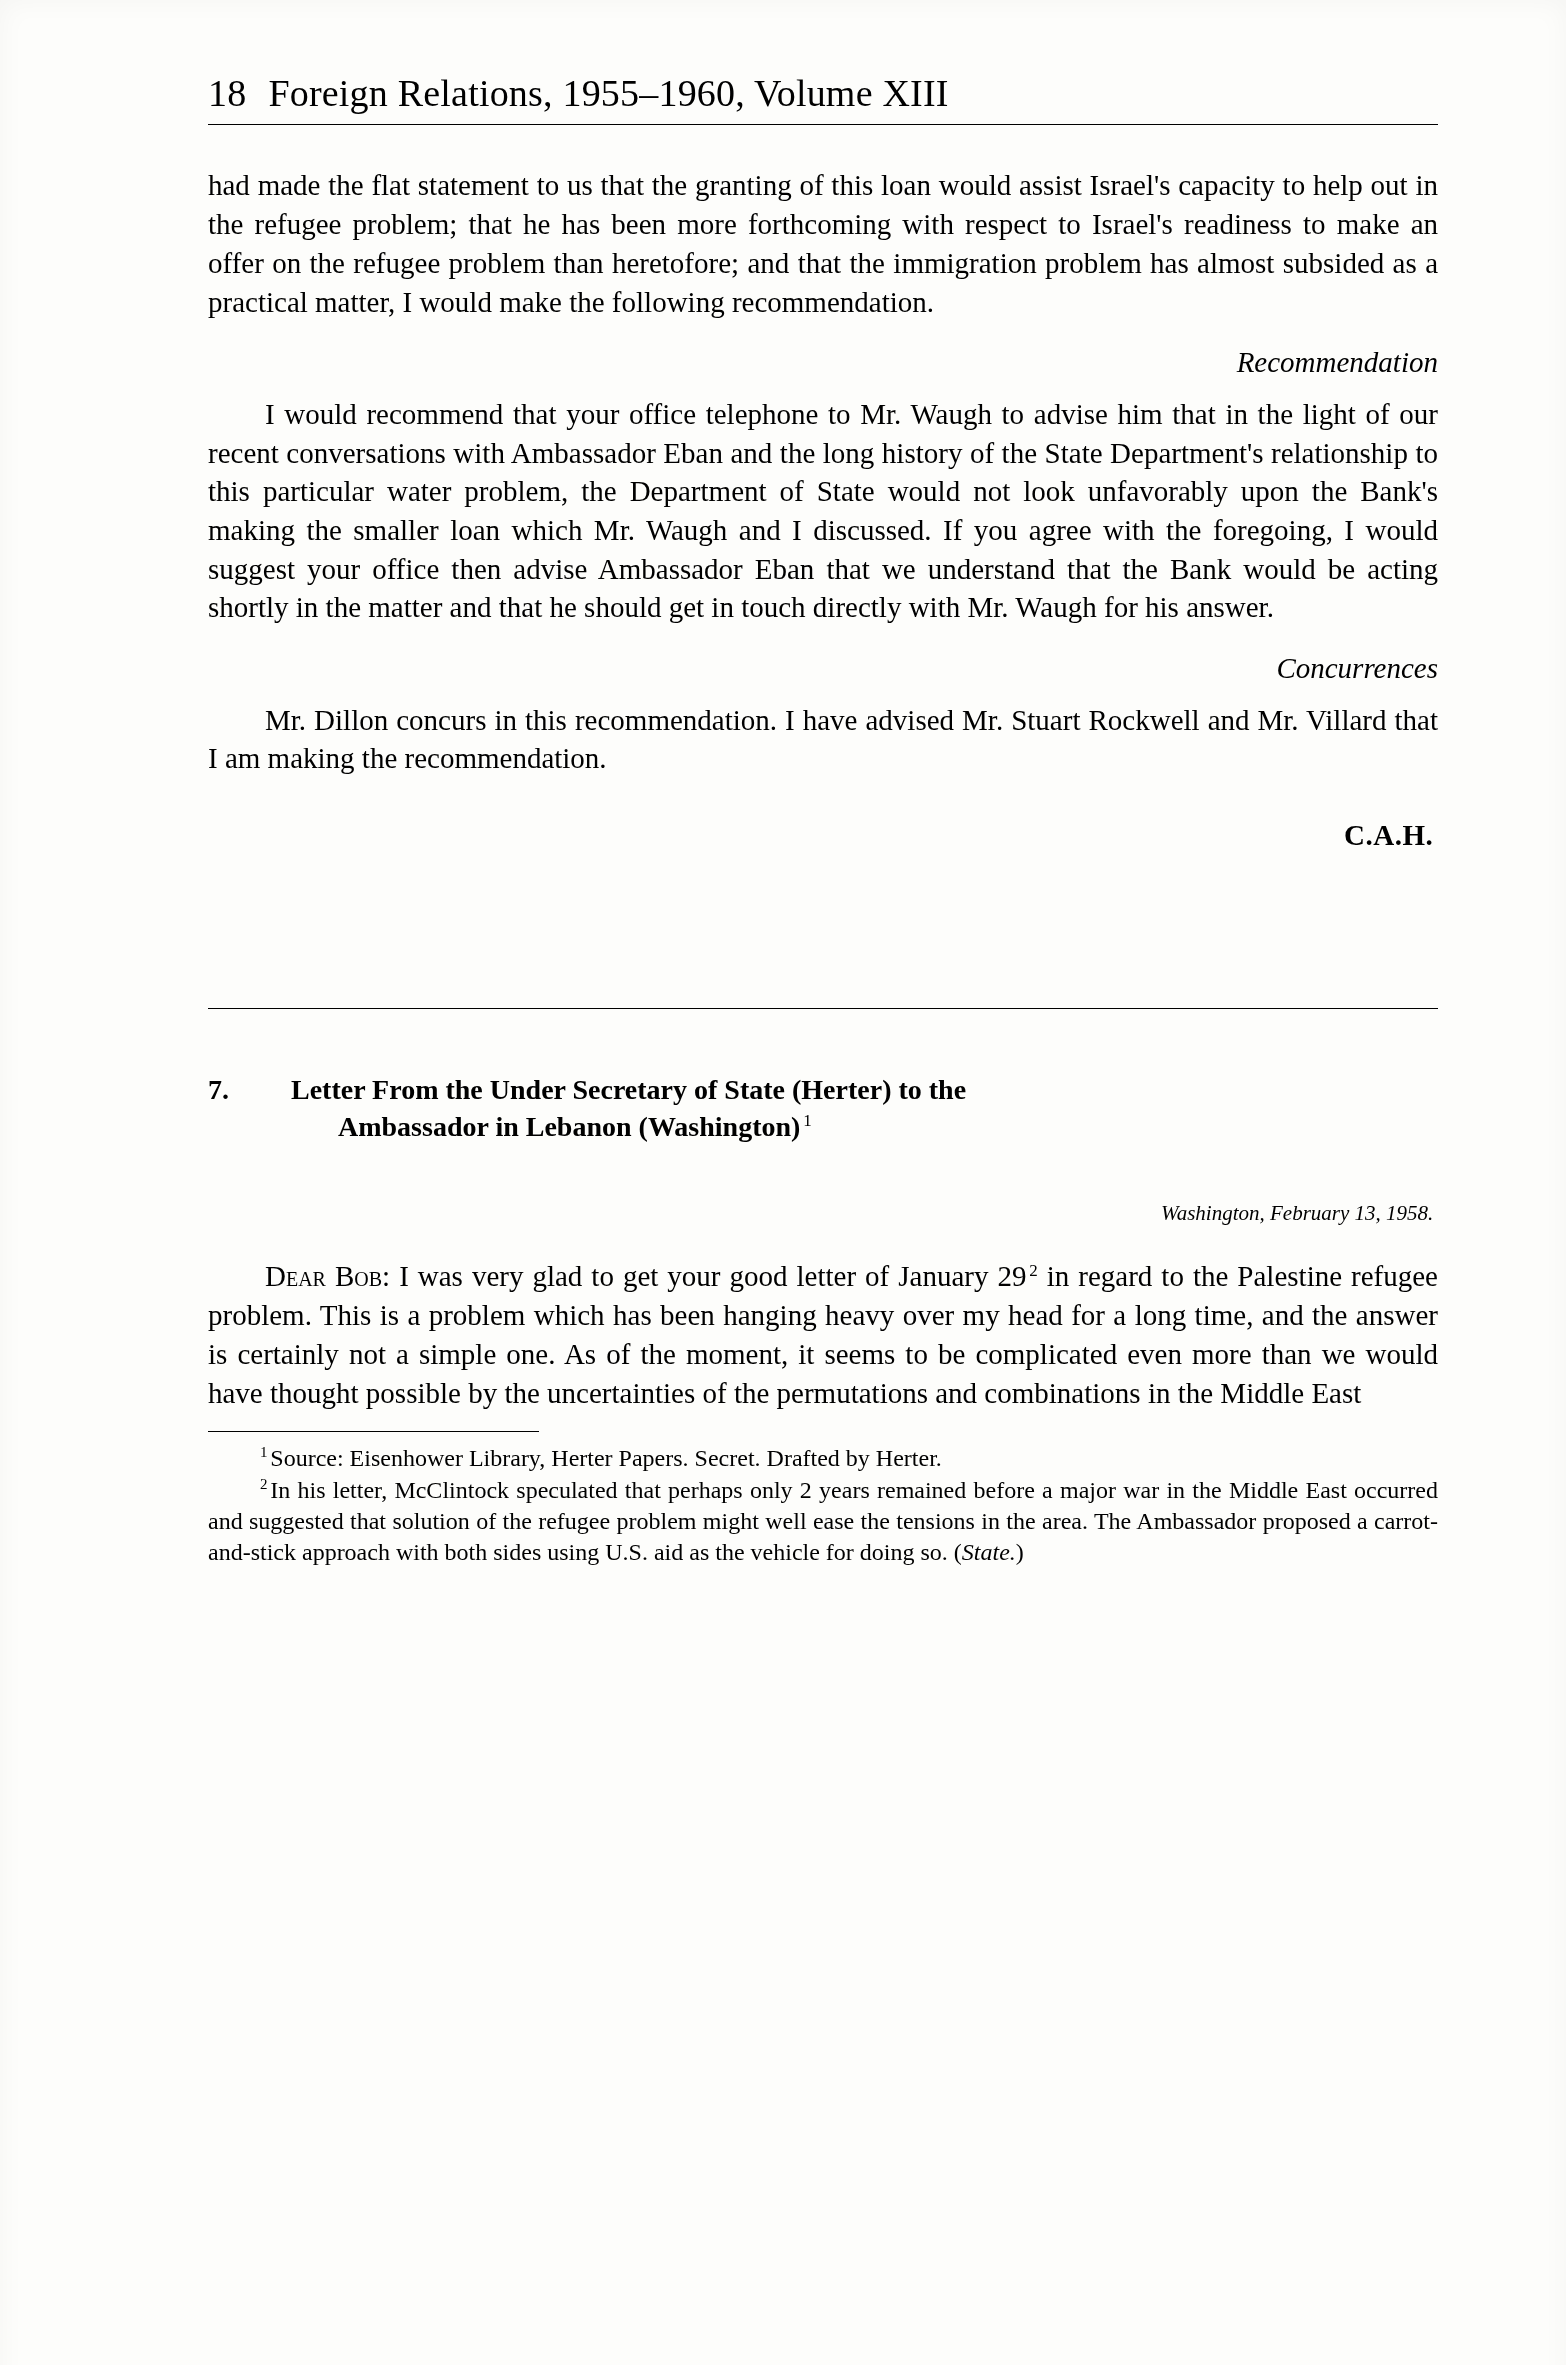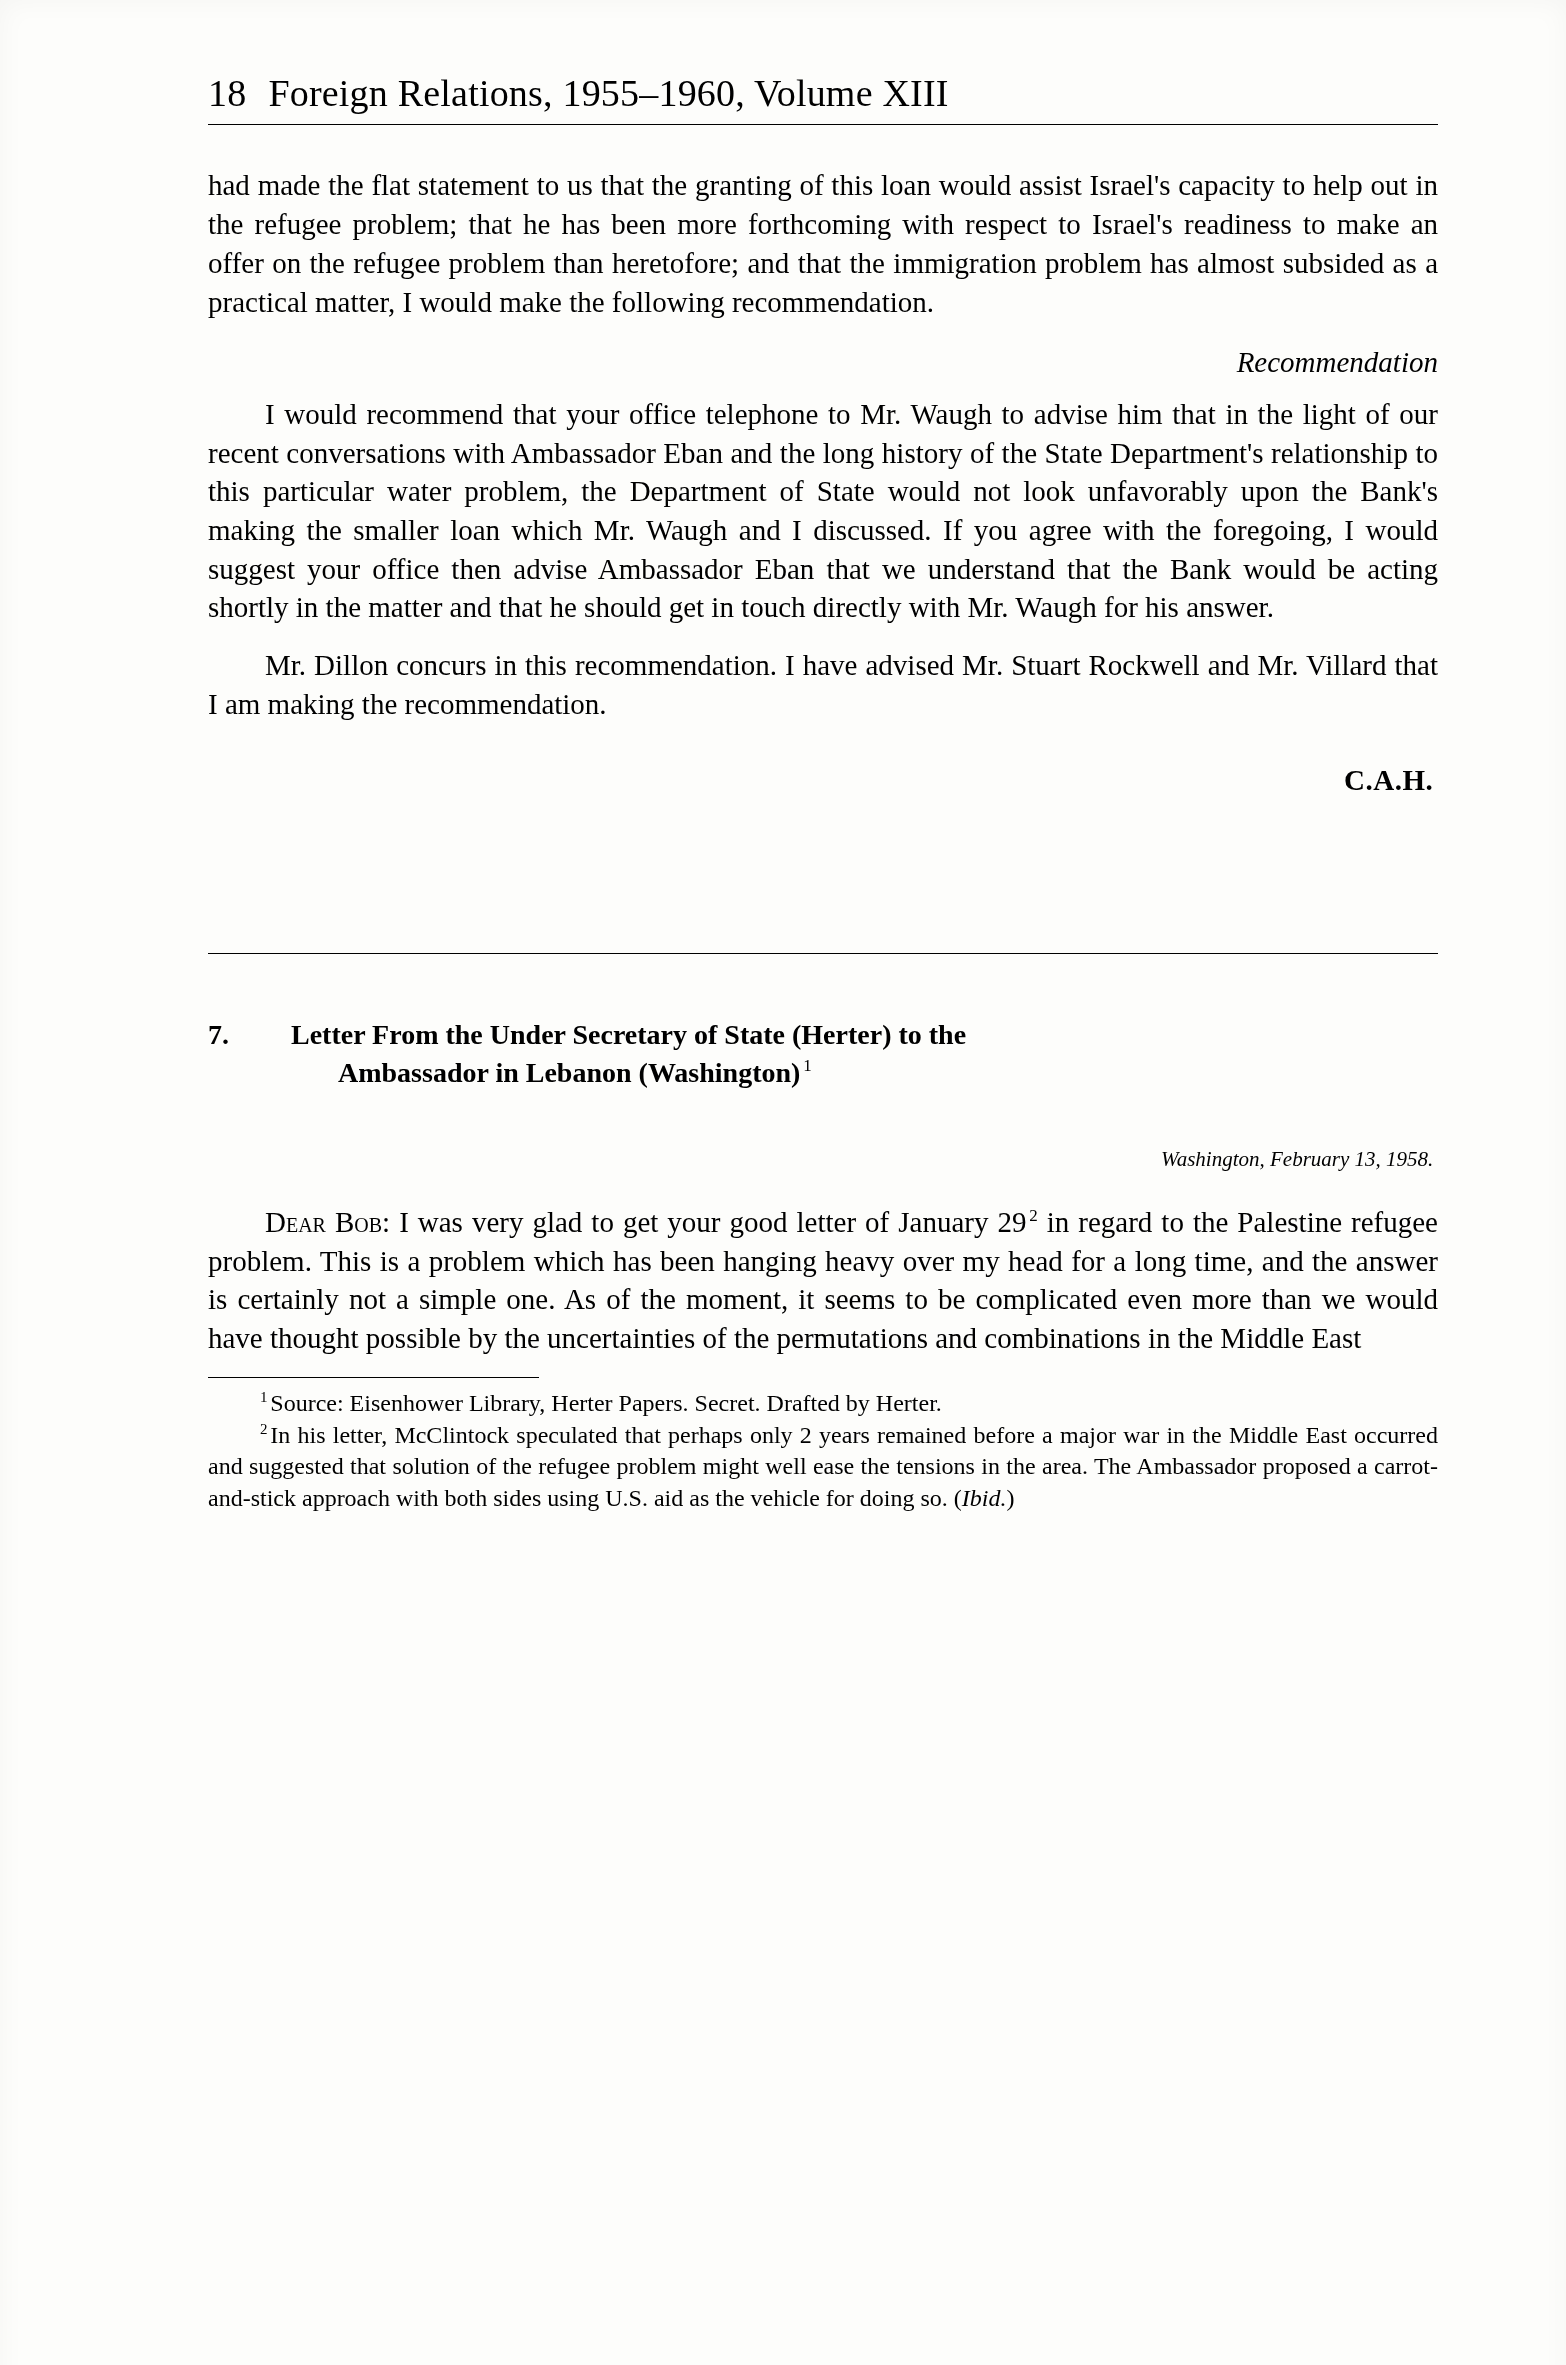--- a/index.html
+++ b/index.html
@@ -171,20 +171,21 @@
       <span class="title">Foreign Relations, 1955–1960, Volume XIII</span>
     </div>
     <div class="runhead-rule"></div>
 
     <p class="body noindent">had made the flat statement to us that the granting of this loan would assist Israel's capacity to help out in the refugee problem; that he has been more forthcoming with respect to Israel's readiness to make an offer on the refugee problem than heretofore; and that the immigration problem has almost subsided as a practical matter, I would make the following recommendation.</p>
 
     <h3 class="subhead">Recommendation</h3>
 
     <p class="body indent">I would recommend that your office telephone to Mr. Waugh to advise him that in the light of our recent conversations with Ambassador Eban and the long history of the State Department's relationship to this particular water problem, the Department of State would not look unfavorably upon the Bank's making the smaller loan which Mr. Waugh and I discussed. If you agree with the foregoing, I would suggest your office then advise Ambassador Eban that we understand that the Bank would be acting shortly in the matter and that he should get in touch directly with Mr. Waugh for his answer.</p>
 
+    <h3 class="subhead">Concurrences</h3>
 
     <p class="body indent">Mr. Dillon concurs in this recommendation. I have advised Mr. Stuart Rockwell and Mr. Villard that I am making the recommendation.</p>
 
     <div class="signature">C.A.H.</div>
 
     <div class="doc-rule"></div>
 
     <div class="doc-head">
       <span class="num">7.</span>
       <span class="headtext">
@@ -193,19 +194,19 @@
       </span>
     </div>
 
     <div class="dateline">Washington, February 13, 1958.</div>
 
     <p class="body indent"><span class="smallcaps">Dear Bob:</span><span> I was very glad to get your good letter of January 29</span><sup class="fn">2</sup><span> in regard to the Palestine refugee problem. This is a problem which has been hanging heavy over my head for a long time, and the answer is certainly not a simple one. As of the moment, it seems to be complicated even more than we would have thought possible by the uncertainties of the permutations and combinations in the Middle East</span></p>
 
     <div class="fn-rule"></div>
     <div class="footnotes">
       <p><sup>1</sup><span>Source: Eisenhower Library, Herter Papers. Secret. Drafted by Herter.</span></p>
-      <p><sup>2</sup><span>In his letter, McClintock speculated that perhaps only 2 years remained before a major war in the Middle East occurred and suggested that solution of the refugee problem might well ease the tensions in the area. The Ambassador proposed a carrot-and-stick approach with both sides using U.S. aid as the vehicle for doing so. (</span><i>Ibid.</i><span>)</span></p>
+      <p><sup>2</sup><span>In his letter, McClintock speculated that perhaps only 2 years remained before a major war in the Middle East occurred and suggested that solution of the refugee problem might well ease the tensions in the area. The Ambassador proposed a carrot-and-stick approach with both sides using U.S. aid as the vehicle for doing so. (</span><i>State.</i><span>)</span></p>
     </div>
 
   </div>
   <div class="edge-shadow"></div>
 </div>
 
 
 </body></html>

